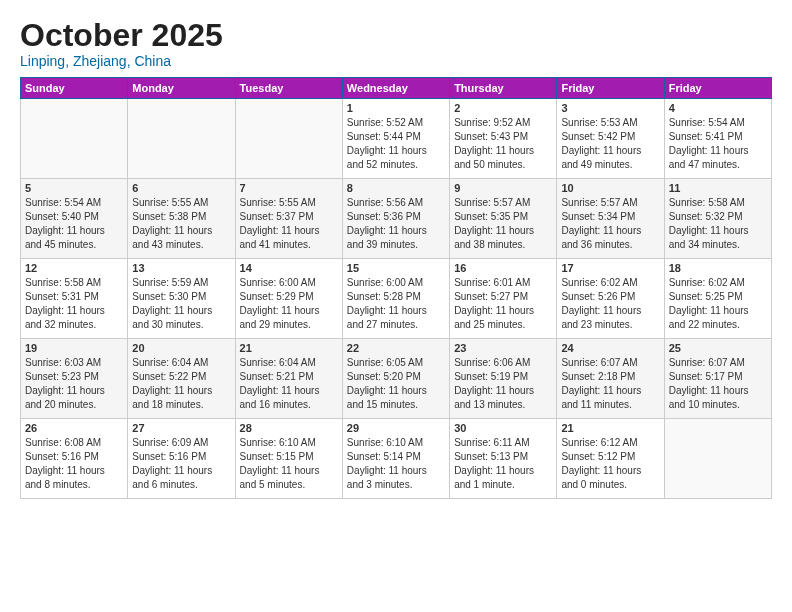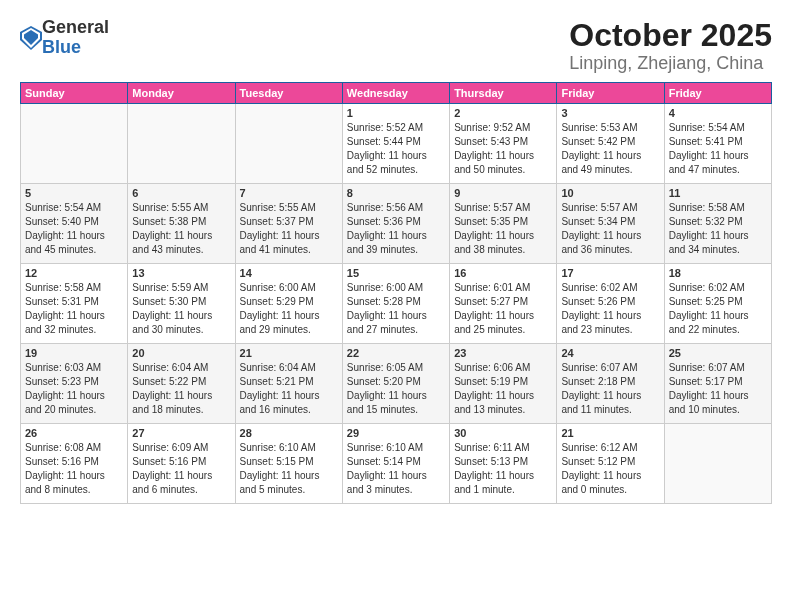--- a/index.html
+++ b/index.html
@@ -35,30 +35,30 @@
     .title-block {
       text-align: left;
     }
     .month-title {
       font-size: 32px;
       font-weight: bold;
       color: #222;
       line-height: 1.1;
     }
     .location {
-      font-size: 18px;
-      color: #737373;
+      font-size: 14px;
+      color: #0369a1;
     }
     .calendar {
       width: 100%;
       border-collapse: collapse;
       table-layout: fixed;
     }
     .calendar th {
-      background: #ec4899;
+      background: #a21caf;
       color: #fff;
       font-size: 11px;
       font-weight: bold;
       padding: 4px 4px;
       text-align: left;
       border: 1px solid #1a5ea0;
     }
     .calendar td {
       border: 1px solid #ccc;
       vertical-align: top;
@@ -84,31 +84,20 @@
     }
     .empty-cell {
       background: #f9f9f9 !important;
     }
   </style>
 </head>
 <body>
 
 <div class="page">
   <div class="header">
-    <div class="logo">
-      <svg width="22" height="24" viewBox="0 0 22 24">
-        <polygon points="11,0 22,6 22,14 11,24 0,14 0,6" fill="#2a6eb5"></polygon>
-        <polygon points="11,2 20,7 20,13 11,22 2,13 2,7" fill="#fff"></polygon>
-        <polygon points="11,4 18,8.5 18,12 11,19 4,12 4,8.5" fill="#2a6eb5"></polygon>
-      </svg>
-      <div class="logo-text">
-        <span class="logo-general">General</span><br>
-        <span class="logo-blue">Blue</span>
-      </div>
-    </div>
     <div class="title-block">
       <div class="month-title">October 2025</div>
       <div class="location">Linping, Zhejiang, China</div>
     </div>
   </div>
 
   <table class="calendar">
     <thead>
       <tr>
         <th>Sunday</th>

